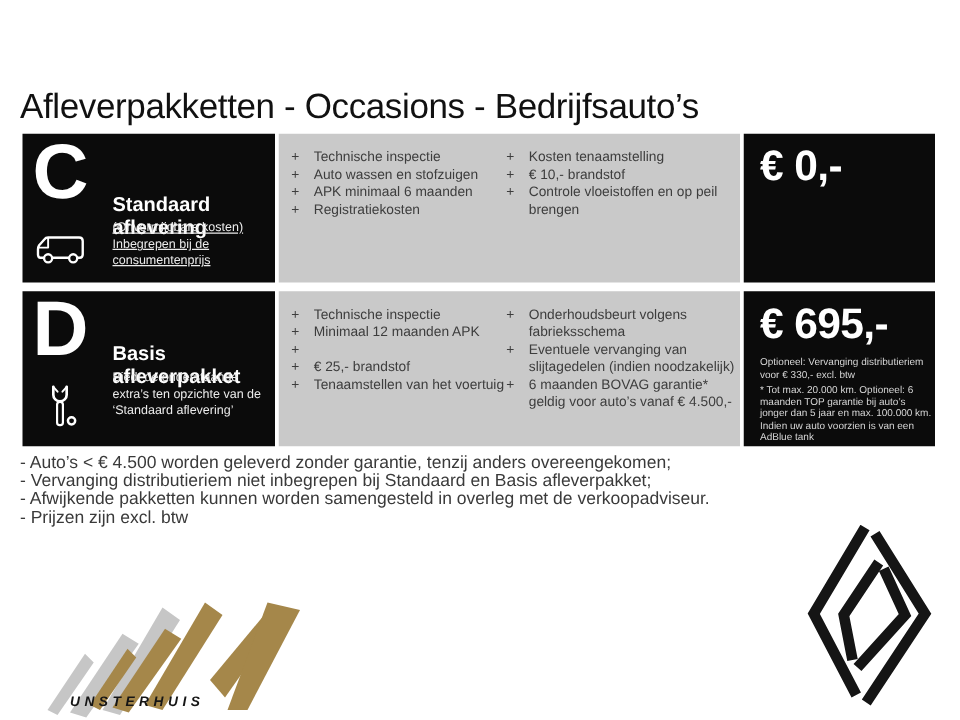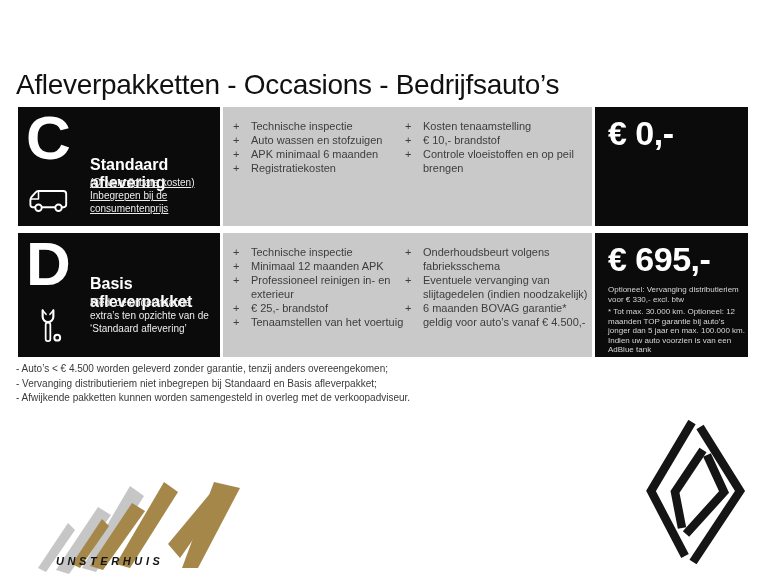--- a/index.html
+++ b/index.html
@@ -50,21 +50,21 @@
     font-size:34px; font-weight:800; letter-spacing:-0.5px; color:#fff;
     white-space:nowrap;
   }
   .price-notes {
     position:absolute; left:13px; top:52px; width:138px;
     font-size:8px; line-height:9.5px; color:#d6d6d6;
   }
   .price-notes p { margin:0 0 3px 0; }
   .footnotes {
     position:absolute; left:16px; top:362px;
-    font-size:10px; line-height:14.5px; color:#3a3a3a;
+    font-size:14px; line-height:14.5px; color:#3a3a3a;
   }
   .dealer-logo { position:absolute; left:18px; top:470px; }
   .brand-logo  { position:absolute; left:640px; top:420px; }
 </style>
 </head>
 <body>
 
 <h1 class="title">Afleverpakketten - Occasions - Bedrijfsauto’s</h1>
 
 <div class="pkg-row r0">
@@ -152,21 +152,20 @@
           <li>
               <span class="marker">+</span>
               <span class="item-text">Technische inspectie</span>
             </li>
           <li>
               <span class="marker">+</span>
               <span class="item-text">Minimaal 12 maanden APK</span>
             </li>
           <li>
               <span class="marker">+</span>
-              <span class="item-text">Professioneel reinigen in- en exterieur</span>
             </li>
           <li>
               <span class="marker">+</span>
               <span class="item-text">€ 25,- brandstof</span>
             </li>
           <li>
               <span class="marker">+</span>
               <span class="item-text">Tenaamstellen van het voertuig</span>
             </li>
         </ul>
@@ -186,29 +185,30 @@
               <span class="item-text">6 maanden BOVAG garantie* geldig voor auto’s vanaf € 4.500,-</span>
             </li>
         </ul>
       </div>
     </div>
   </div>
   <div class="panel-right">
     <div class="price">€ 695,-</div>
     <div class="price-notes">
       <p>Optioneel: Vervanging distributieriem voor € 330,- excl. btw</p>
-      <p>* Tot max. 30.000 km. Optioneel: 12 maanden TOP garantie bij auto’s jonger dan 5 jaar en max. 100.000 km. Indien uw auto voorzien is van een AdBlue tank</p>
+      <p>* Tot max. 20.000 km. Optioneel: 6 maanden TOP garantie bij auto’s jonger dan 5 jaar en max. 100.000 km. Indien uw auto voorzien is van een AdBlue tank</p>
     </div>
   </div>
 </div>
 
 <div class="footnotes">
   <div>- Auto’s &lt; € 4.500 worden geleverd zonder garantie, tenzij anders overeengekomen;</div>
   <div>- Vervanging distributieriem niet inbegrepen bij Standaard en Basis afleverpakket;</div>
   <div>- Afwijkende pakketten kunnen worden samengesteld in overleg met de verkoopadviseur.</div>
+  <div>- Prijzen zijn excl. btw</div>
 </div>
 
 <div class="dealer-logo">
   <svg width="240" height="105" viewBox="0 0 240 105">
     <g fill="#c6c6c6" transform="translate(-34,14)">
       <polygon points="54,84 84,39 91,46 62,88"></polygon>
       <polygon points="72,86 114,23 127,31 85,90"></polygon>
       <polygon points="98,84 146,2 160,12 112,88"></polygon>
     </g>
     <g fill="#a5874a">

